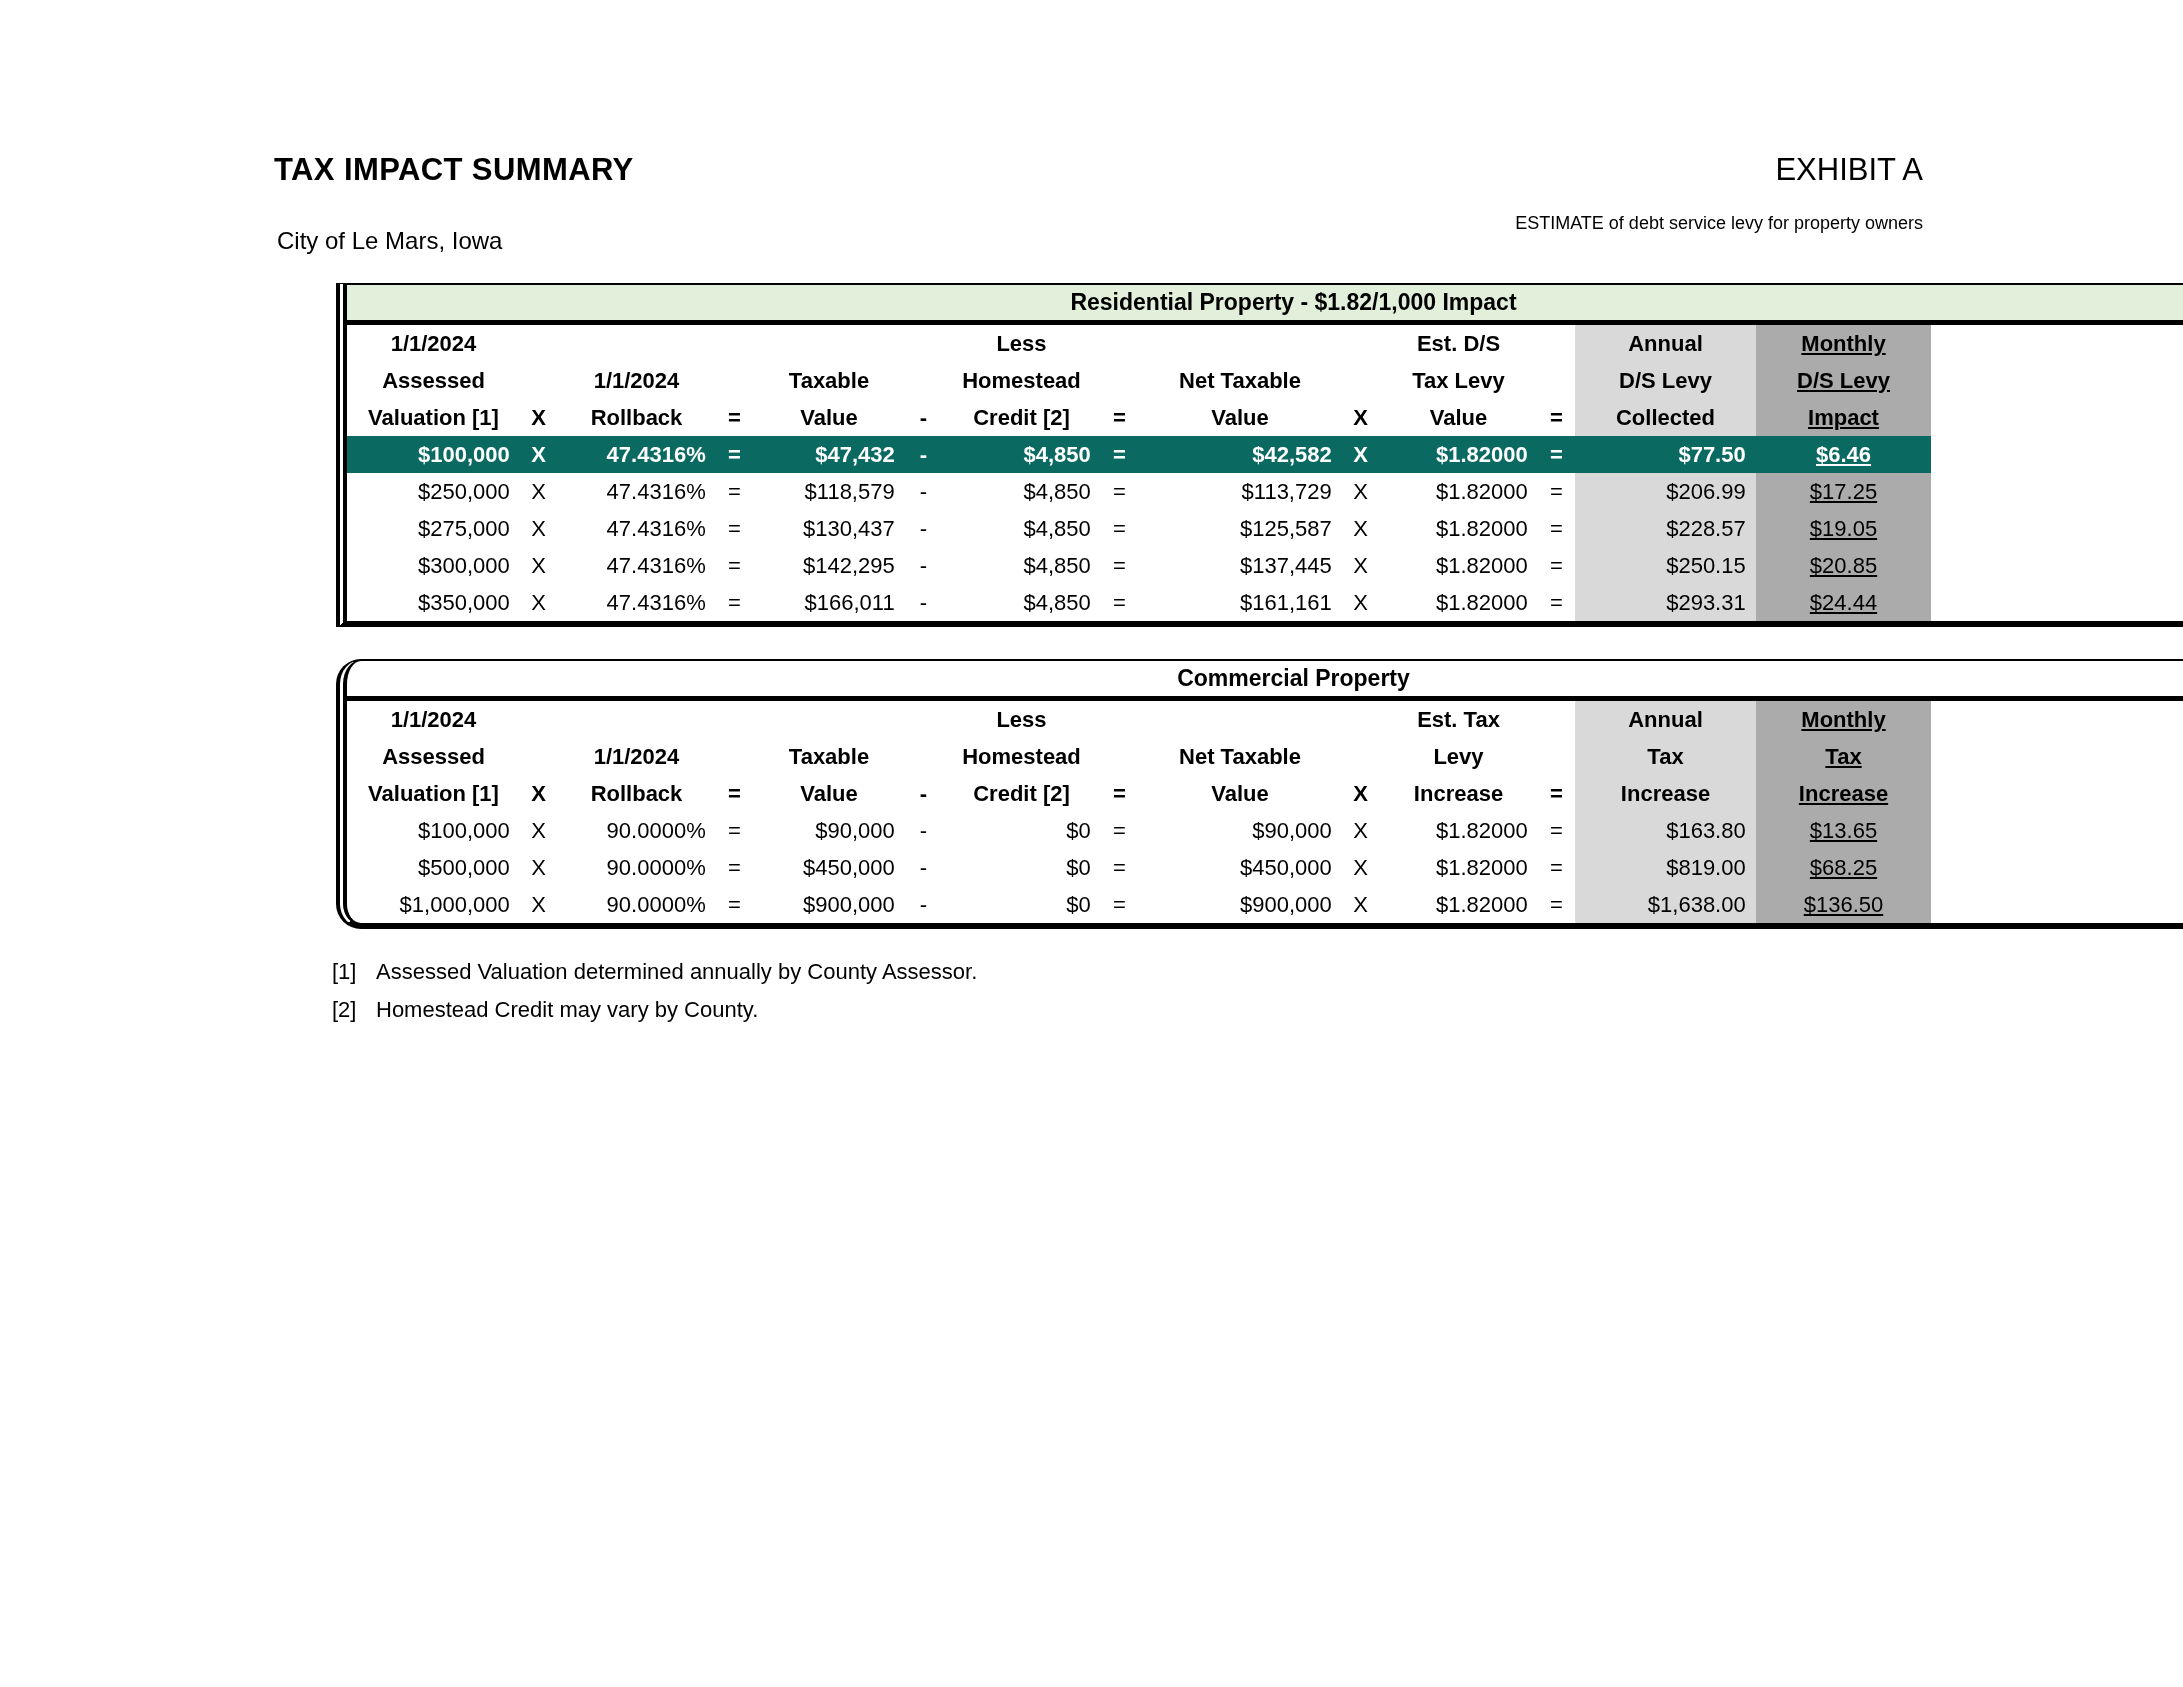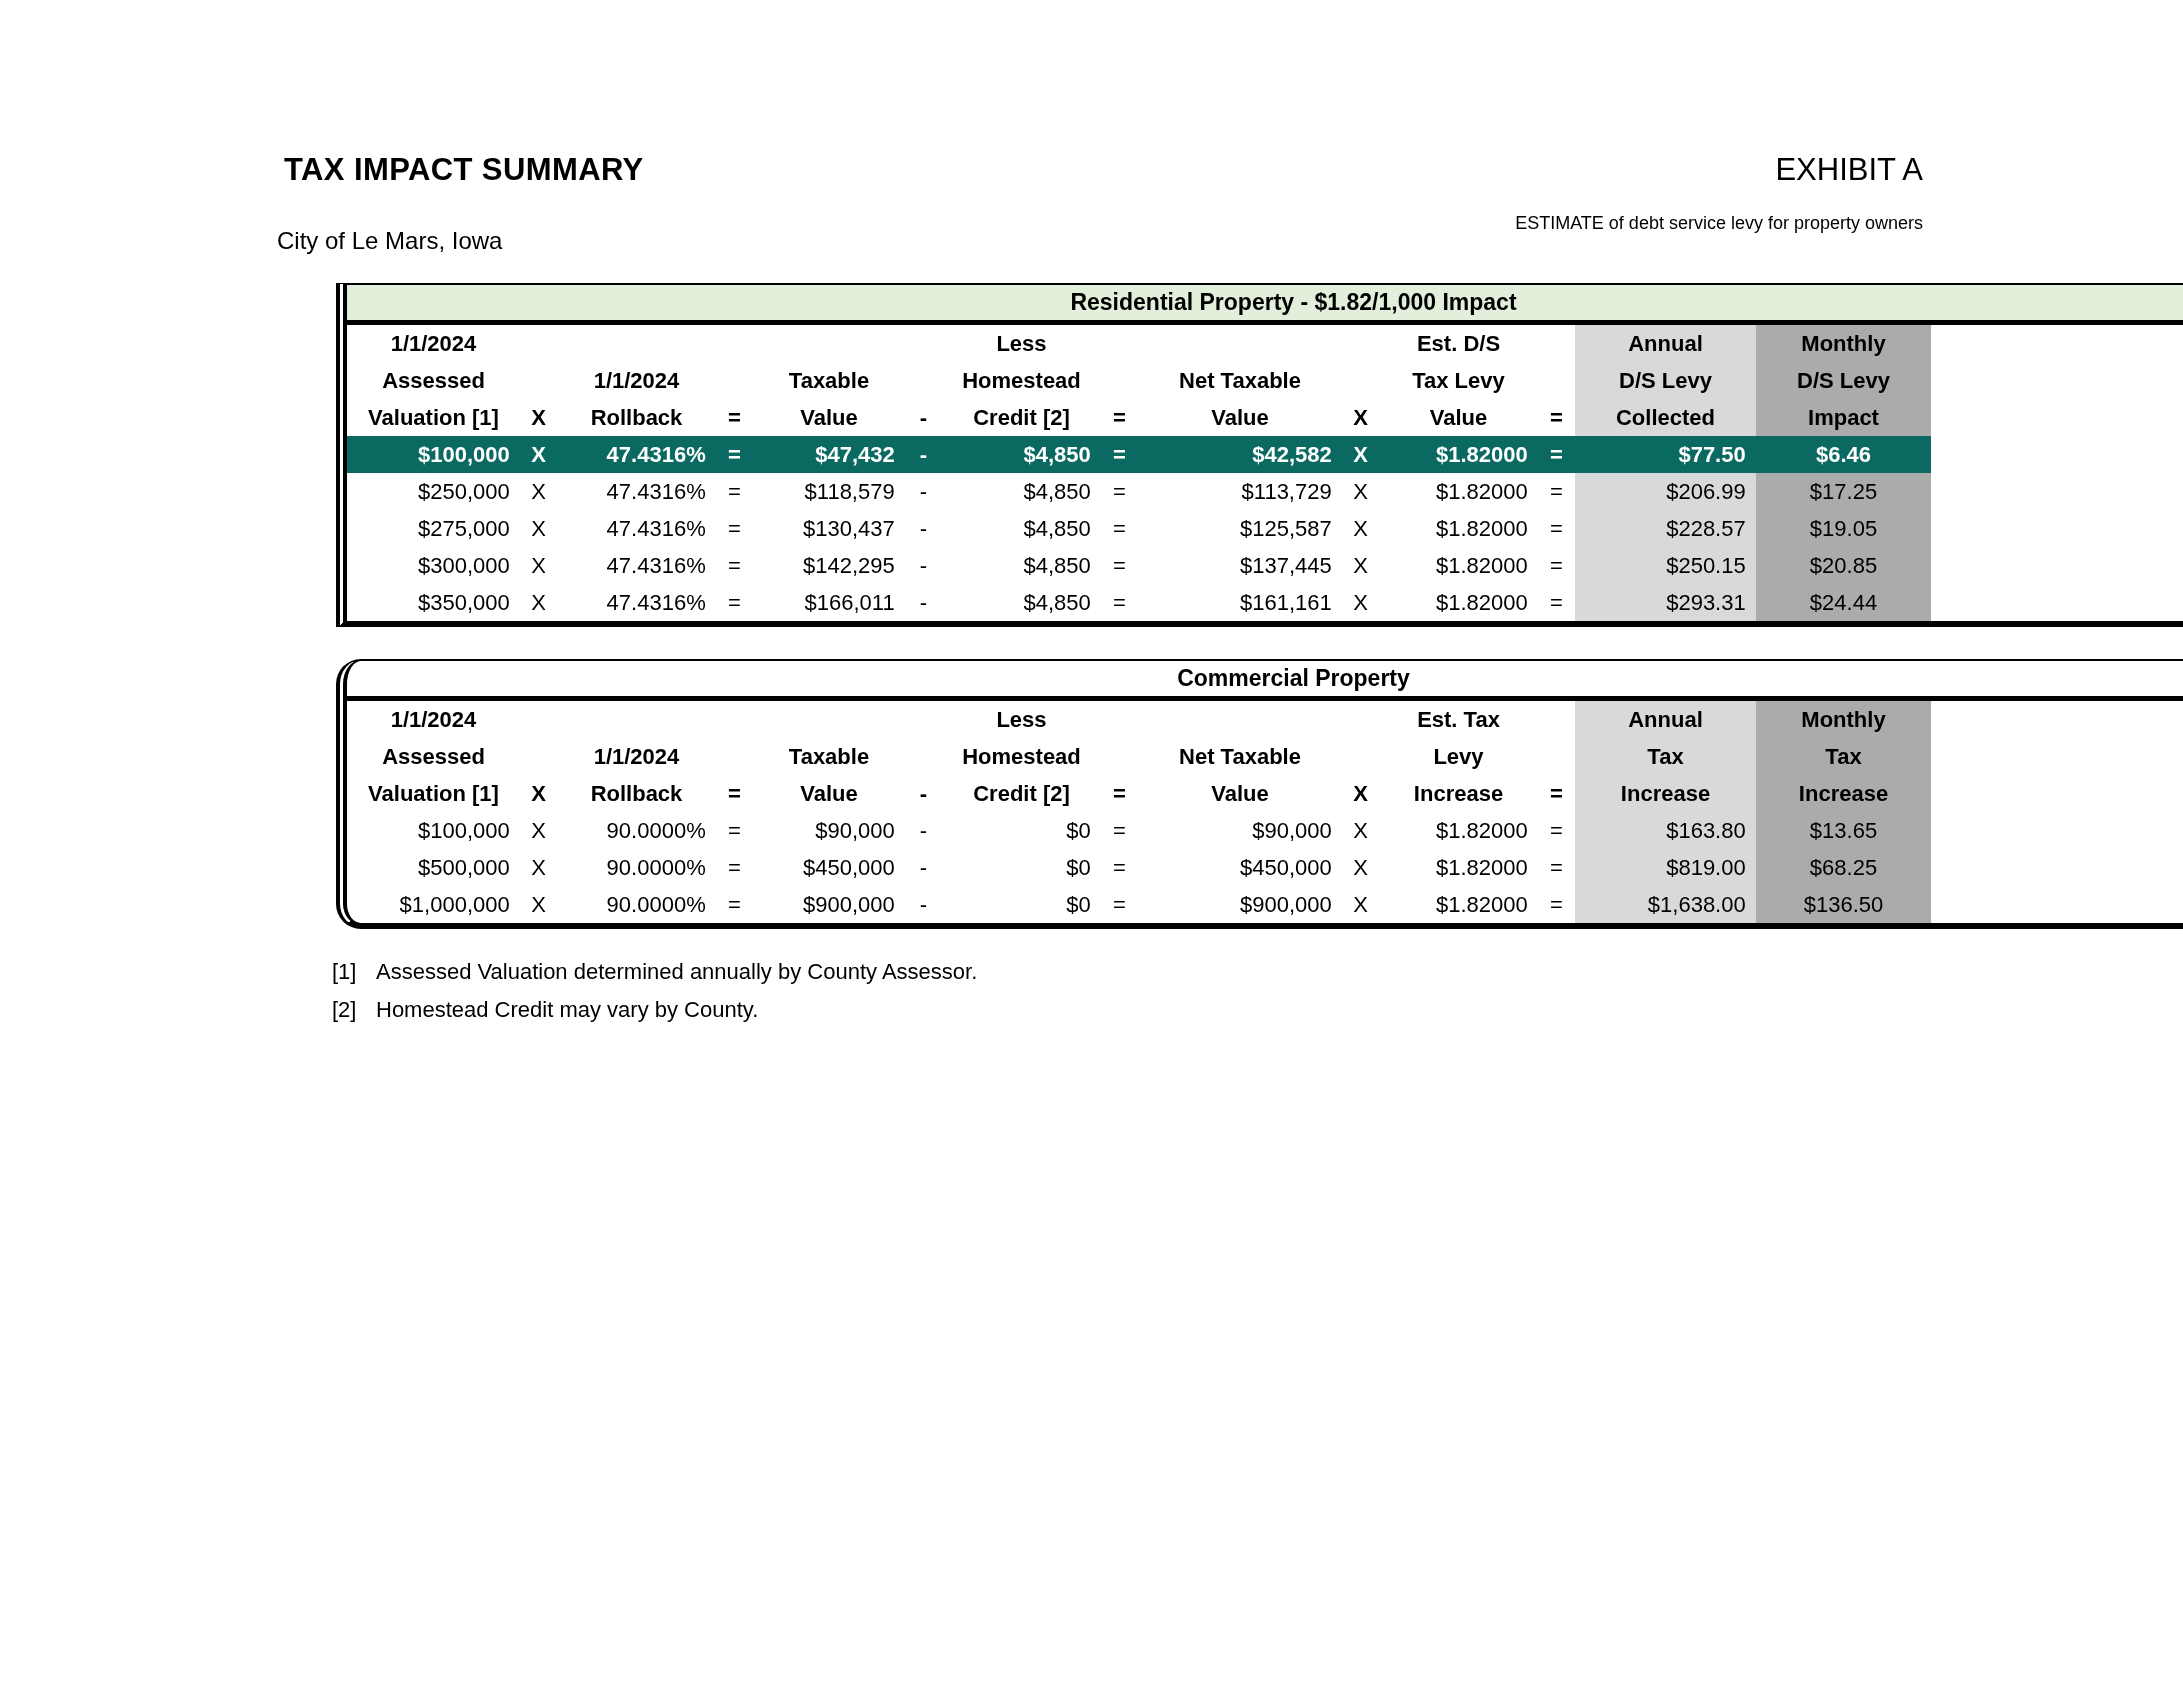--- a/index.html
+++ b/index.html
@@ -1,21 +1,21 @@
 <!DOCTYPE html>
 <html style="font-size:12.7px"><head>
 <meta charset="utf-8">
 <style>
   html, body { margin:0; padding:0; }
   body { background:#ffffff; }
   .sheet {
     position:relative; width:2183px; height:1687px; background:#ffffff;
     font-family:"Liberation Sans", sans-serif; color:#000; overflow:hidden;
   }
-  .doc-title   { position:absolute; left:274px; top:152px; font-size:31px; font-weight:bold; letter-spacing:0.4px;margin-left:10px; }
+  .doc-title   { position:absolute; left:274px; top:152px; font-size:31px; font-weight:bold; letter-spacing:0.4px; }
   .doc-subtitle{ position:absolute; left:277px; top:227px; font-size:24px; }
   .exhibit     { position:absolute; left:1127px; top:152px; width:796px; text-align:right; font-size:31px; font-weight:normal; }
   .exhibit-note{ position:absolute; left:1127px; top:213px; width:796px; text-align:right; font-size:18px; }
 
   .tblwrap {
     position:absolute; left:336px; width:1915px; box-sizing:border-box;
     border-left:11px double #000; border-right:11px double #000;
     border-top:2.4px solid #000; border-bottom:6.4px solid #000;
     background:#fff;
   }
@@ -28,21 +28,21 @@
   }
   .tbl-title.green { background:#e2efda; }
 
   table { border-collapse:collapse; table-layout:fixed; width:1581px; }
   td {
     height:37px; font-size:22px; padding:0; margin:0;
     overflow:hidden; white-space:nowrap; vertical-align:middle;
   }
   
   td:nth-child(13) { background:#d9d9d9; }
-  td:nth-child(14) { background:#ababab; }
+  td:nth-child(14) { background:#ababab;text-decoration:underline; }
 
   tr.hdr td { font-weight:bold; text-align:center; }
 
   tr.datarow td { text-align:right; padding-right:10.3px; }
   tr.datarow td:nth-child(even) { text-align:center; padding-right:0; }
 
   tr.hl td,
   tr.hl td:nth-child(13),
   tr.hl td:nth-child(14) {
     background:#0a6a61; color:#ffffff; font-weight:bold;

